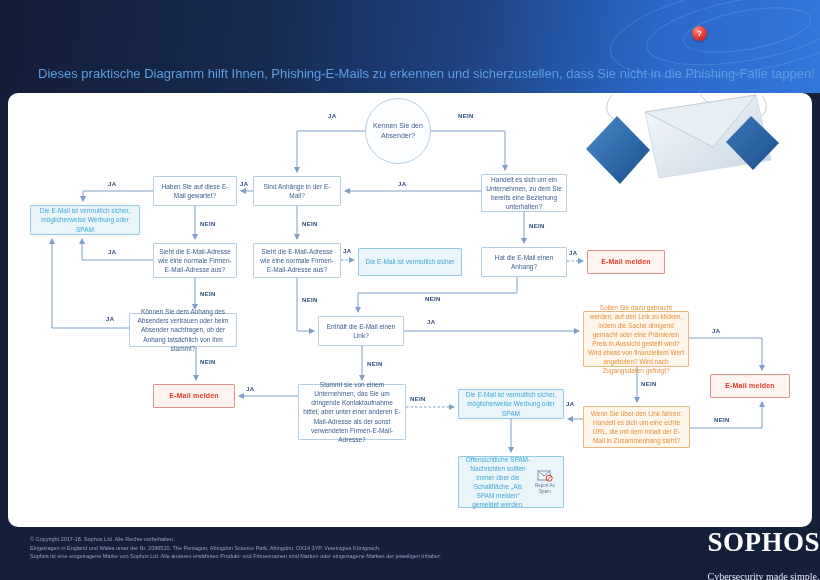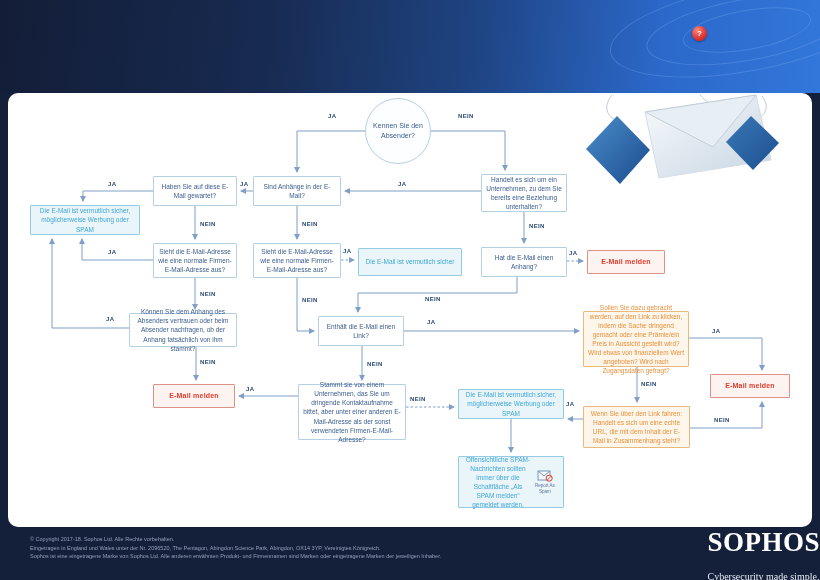--- a/index.html
+++ b/index.html
@@ -65,20 +65,21 @@
 </head>
 <body>
 
 <div class="header">
   <div class="swirl s1"></div>
   <div class="swirl s2"></div>
   <div class="swirl s3"></div>
   <div class="bobber">
     <span>?</span>
   </div>
+  <div class="subtitle">Dieses praktische Diagramm hilft Ihnen, Phishing-E-Mails zu erkennen und sicherzustellen, dass Sie nicht in die Phishing-Falle tappen!</div>
 </div>
 
 <div class="card"></div>
 
 <svg class="layer" viewBox="0 0 820 580">
   <defs>
     <marker id="arr" markerWidth="7" markerHeight="7" refX="5" refY="3" orient="auto">
       <path d="M0,0 L6,3 L0,6 z" fill="#7f9fc6"></path>
     </marker>
     <linearGradient id="gradEnv" x1="0" y1="0" x2="1" y2="1">

